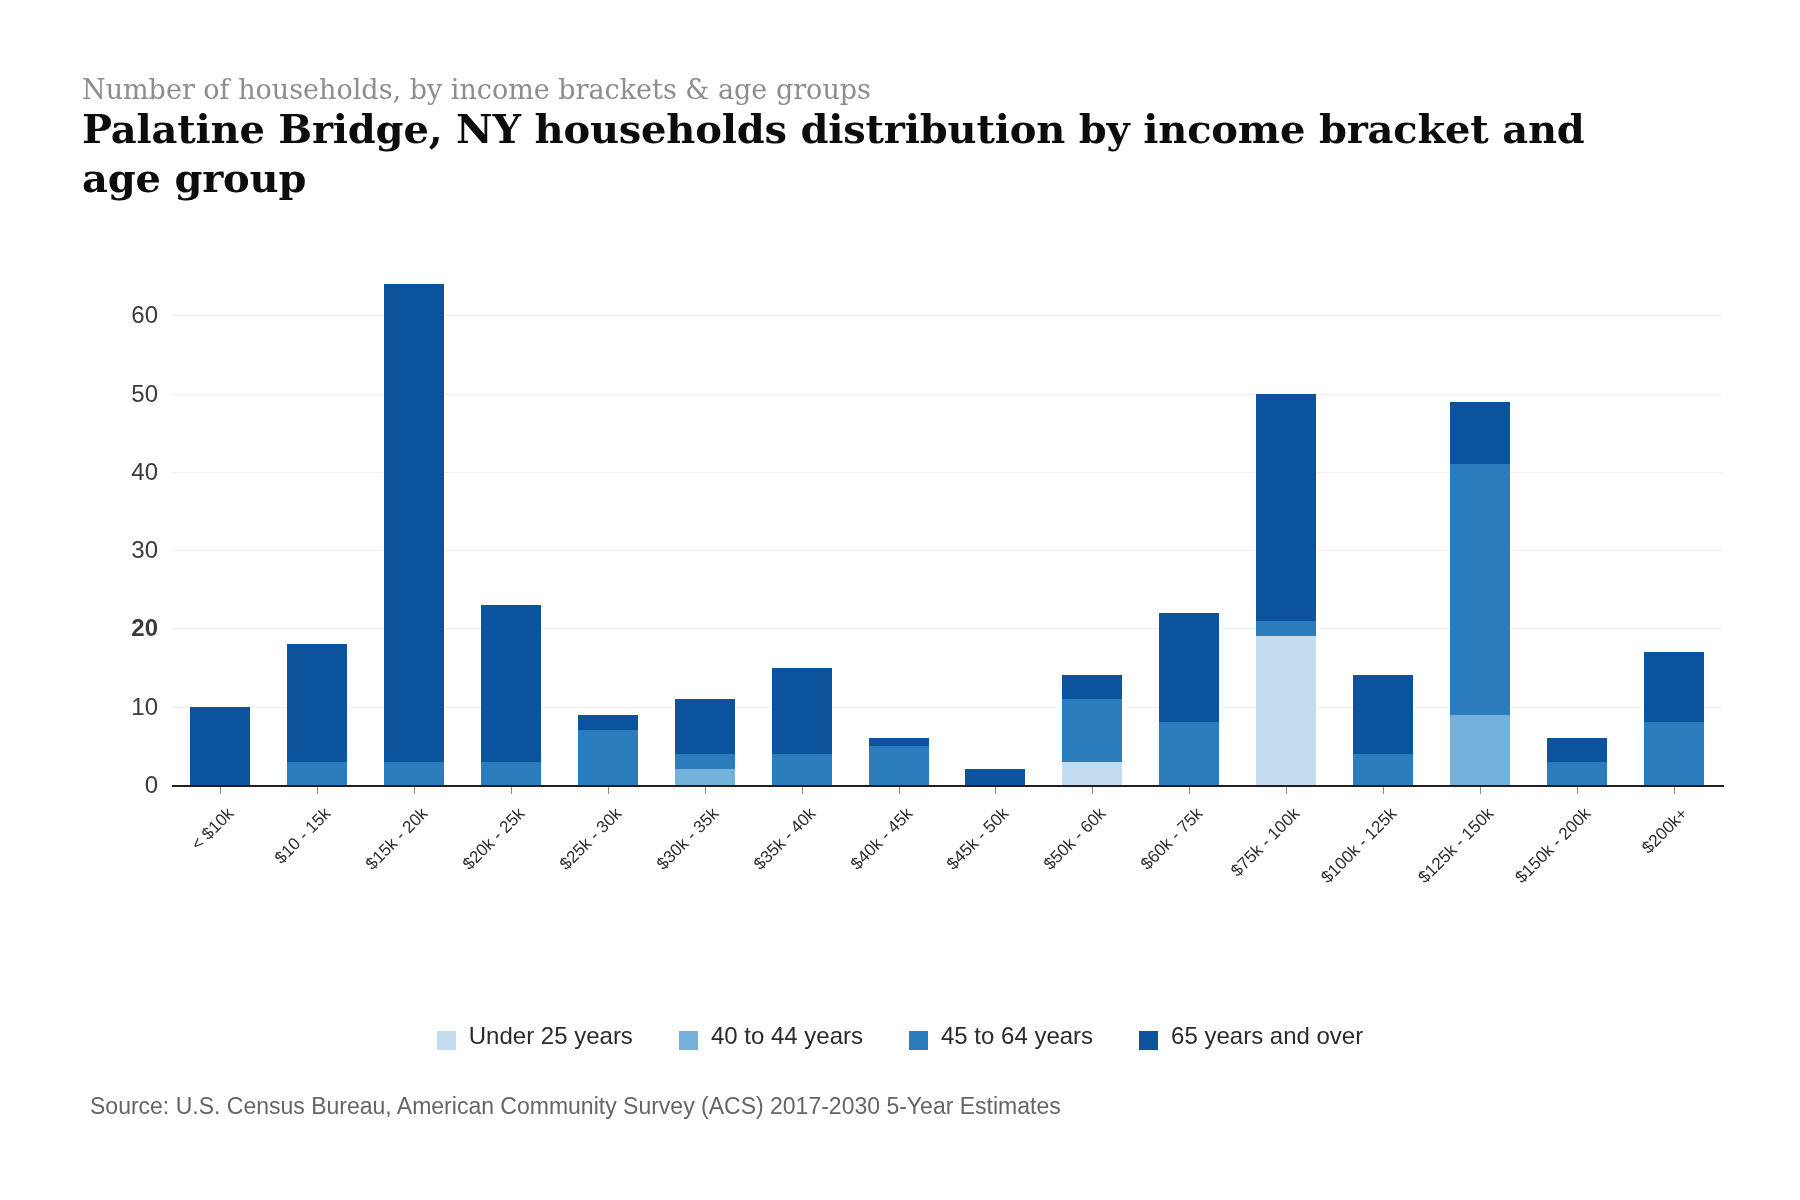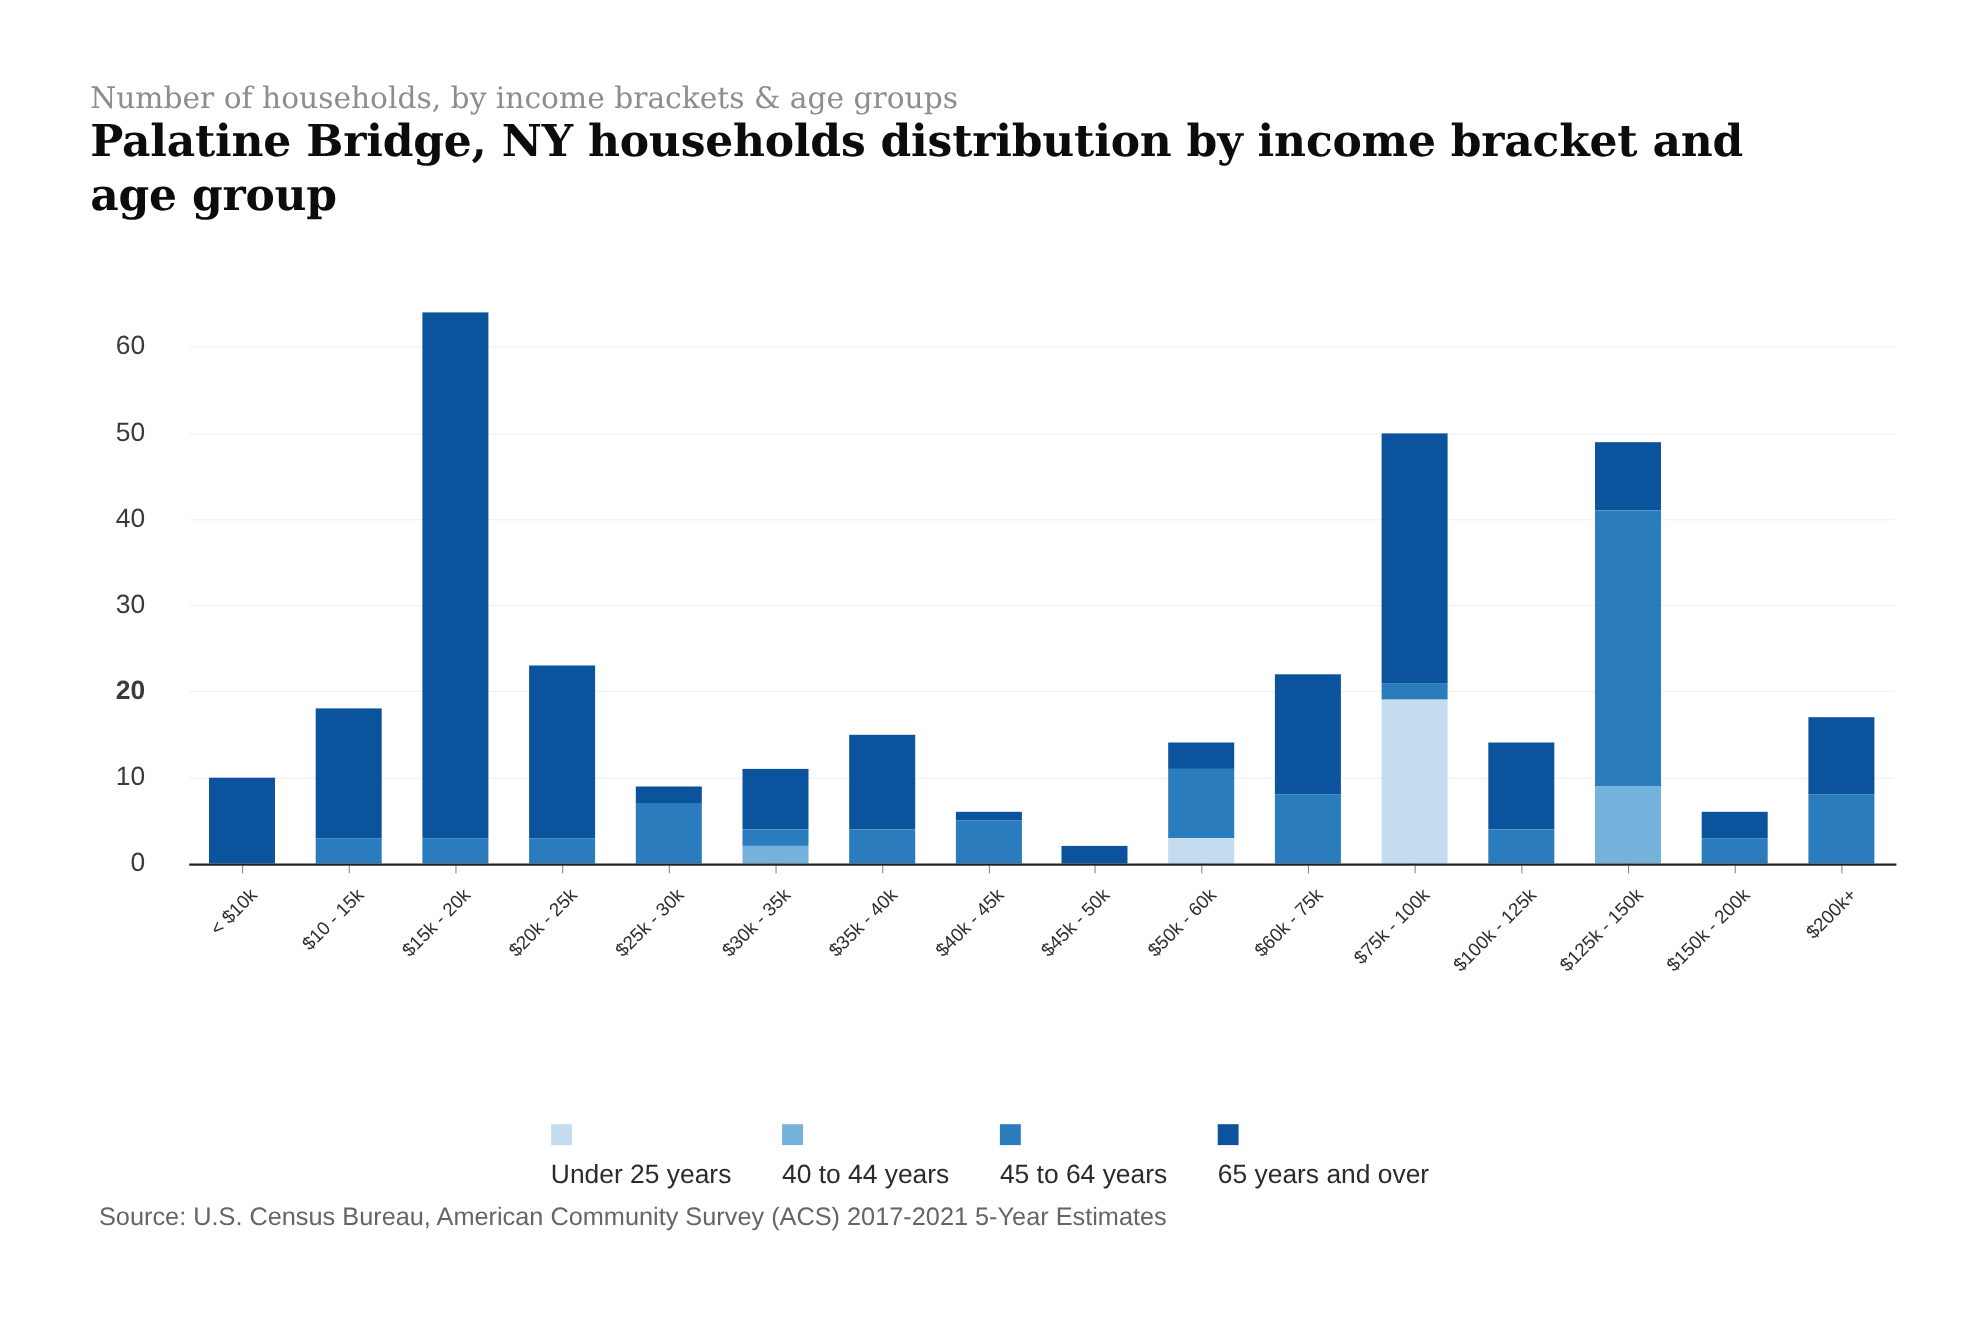--- a/index.html
+++ b/index.html
@@ -60,21 +60,21 @@
     color: #3d3d3d;
     text-align: right;
     font-family: "Liberation Sans", sans-serif;
   }
   #yaxis {
     position: absolute;
     left: 0; top: 0; width: 172px; height: 515px;
   }
   #yaxis .ytick-label {
     position: absolute;
-    right: 40px;
+    right: 14px;
     transform: translateY(-50%);
     font-size: 24px;
     color: #3a3a3a;
     white-space: nowrap;
   }
   #baseline {
     position: absolute;
     left: 172px;
     top: 515px;
     width: 1552px;
@@ -119,21 +119,21 @@
   
   #legend {
     position: absolute;
     left: 0; top: 1022px;
     width: 1800px;
     display: flex;
     justify-content: center;
     align-items: center;
     gap: 46px;
   }
-  .legend-item { display: flex; align-items: flex-start; gap: 13px; flex-direction: column; }
+  .legend-item { display: flex; align-items: flex-end; gap: 13px; }
   .legend-swatch { width: 19px; height: 19px; display: block; }
   .legend-label { font-size: 24px; color: #2b2b2b; white-space: nowrap; }
 
   
   #source-note {
     position: absolute;
     left: 90px; top: 1093px;
     font-size: 23px;
     color: #656565;
     white-space: nowrap;
@@ -323,15 +323,15 @@
       <div class="legend-item">
         <span class="legend-swatch" style="background: rgb(42, 124, 189);"></span>
         <span class="legend-label">45 to 64 years</span>
       </div>
       <div class="legend-item">
         <span class="legend-swatch" style="background: rgb(11, 83, 156);"></span>
         <span class="legend-label">65 years and over</span>
       </div>
     </div>
 
-  <div id="source-note">Source: U.S. Census Bureau, American Community Survey (ACS) 2017-2021 5-Year Estimates</div>
+  <div id="source-note">Source: U.S. Census Bureau, American Community Survey (ACS) 2017-2030 5-Year Estimates</div>
 
 </div>
 
 </body></html>

